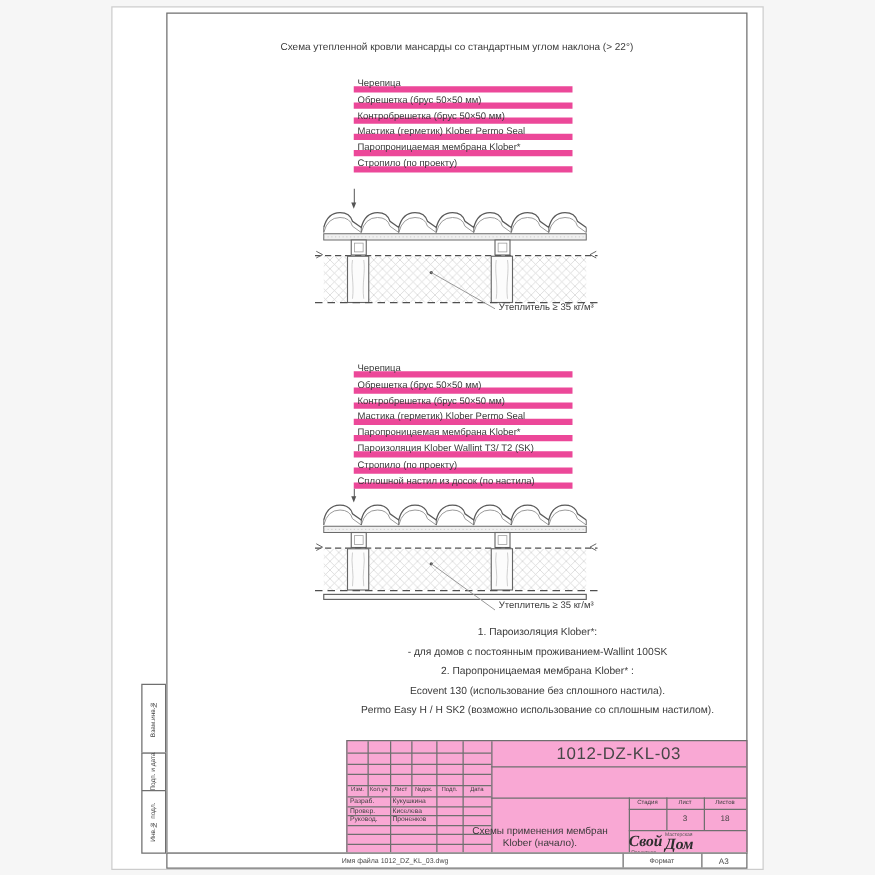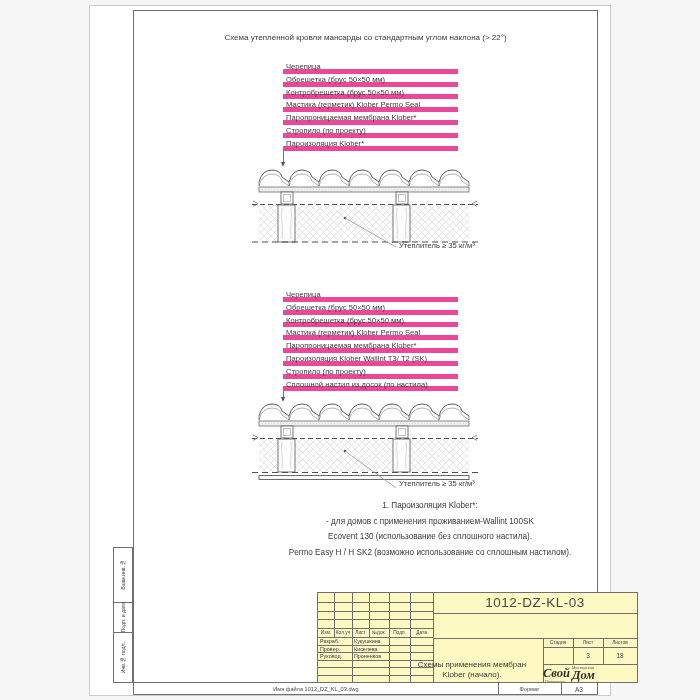--- a/index.html
+++ b/index.html
@@ -16,21 +16,21 @@
   .leader-v{position:absolute;width:1px;background:#777;}
   .arrow-down{position:absolute;width:0;height:0;border-left:2.5px solid transparent;
        border-right:2.5px solid transparent;border-top:5px solid #555;}
   .ins-label{position:absolute;font-size:7.6px;white-space:nowrap;color:#3a3a3a;}
   .notes{position:absolute;left:262px;top:498px;width:336px;text-align:center;}
   .note{font-size:8.2px;line-height:15.5px;white-space:nowrap;color:#3a3a3a;}
   .vcell{position:absolute;left:113px;width:20px;border:1px solid #6f6f6f;box-sizing:border-box;
          display:flex;align-items:center;justify-content:center;background:#fff;}
   .vcell span{writing-mode:vertical-rl;transform:rotate(180deg);font-size:5.2px;color:#3f3f3f;white-space:nowrap;}
   #tb{position:absolute;left:277px;top:592px;width:321px;height:91px;border:1px solid #6f6f6f;
-      box-sizing:border-box;background:#fef9c3;margin-left:40px;}
+      box-sizing:border-box;background:#f9a8d4;}
   .hl{position:absolute;height:1px;background:#6f6f6f;}
   .vl{position:absolute;width:1px;background:#6f6f6f;}
   .tbt{position:absolute;font-size:4.8px;color:#3f3f3f;white-space:nowrap;text-align:center;}
   .tbs{position:absolute;font-size:5.4px;color:#3f3f3f;white-space:nowrap;}
   #docnum{position:absolute;left:115px;top:0;width:204px;height:20px;line-height:20px;
       text-align:center;font-size:13.5px;letter-spacing:.5px;color:#474747;}
   #doctitle{position:absolute;left:99px;top:45px;width:110px;height:44px;display:flex;
       align-items:flex-end;justify-content:center;text-align:center;font-size:8px;line-height:9.5px;
       padding-bottom:3px;box-sizing:border-box;color:#3a3a3a;}
   #logo{position:absolute;left:225px;top:71px;width:94px;height:18px;display:flex;
@@ -65,21 +65,20 @@
 
   <div class="sec-title" style="top:33px;">Схема утепленной кровли мансарды со стандартным углом наклона (&gt; 22°)</div>
 
   <div class="lbl-list" style="top:61px;">
     <div class="lbl">Черепица</div>
     <div class="lbl">Обрешетка (брус 50×50 мм)</div>
     <div class="lbl">Контробрешетка  (брус 50×50 мм)</div>
     <div class="lbl">Мастика (герметик) Klober  Permo Seal</div>
     <div class="lbl">Паропроницаемая мембрана Klober*</div>
     <div class="lbl">Стропило (по проекту)</div>
-    <div class="lbl">Пароизоляция Klober*</div>
   </div>
   <div class="leader-v" style="left:283px;top:151px;height:12px;"></div>
   <div class="arrow-down" style="left:280.5px;top:162px;"></div>
 
   <svg width="230" height="84" viewBox="0 0 230 84" style="left:250px;top:166px;">
     <defs>
       <pattern id="h1" width="7" height="7" patternUnits="userSpaceOnUse">
         <path d="M0,7 L7,0 M0,0 L7,7" stroke="#d4d4d4" stroke-width="0.6"></path>
       </pattern>
     </defs>
@@ -161,21 +160,22 @@
     </g>
     <line x1="2" y1="72.5" x2="228" y2="72.5" stroke="#4f4f4f" stroke-width="1" stroke-dasharray="6,4"></line>
     <rect x="9" y="75.5" width="210" height="4" fill="#fafafa" stroke="#5a5a5a" stroke-width="0.9"></rect>
     <circle cx="95" cy="51" r="1.3" fill="#555"></circle>
     <path d="M95,51 L146,88" fill="none" stroke="#999" stroke-width="0.8"></path>
   </svg>
   <div class="ins-label" style="left:399px;top:479px;">Утеплитель ≥ 35 кг/м³</div>
 
   <div class="notes">
     <div class="note">1. Пароизоляция Klober*:</div>
-    <div class="note">- для домов с применения проживанием-Wallint 100SK</div>
+    <div class="note">- для домов с постоянным проживанием-Wallint 100SK</div>
+    <div class="note">2. Паропроницаемая мембрана Klober* :</div>
     <div class="note">Ecovent 130 (использование без сплошного настила).</div>
     <div class="note">Permo Easy H / H SK2 (возможно использование со сплошным настилом).</div>
   </div>
 
   <div id="tb">
 
     <div class="vl" style="left:16px;top:0;height:44px;"></div>
     <div class="vl" style="left:34px;top:0;height:44px;"></div>
     <div class="vl" style="left:51px;top:0;height:44px;"></div>
     <div class="vl" style="left:71px;top:0;height:44px;"></div>

